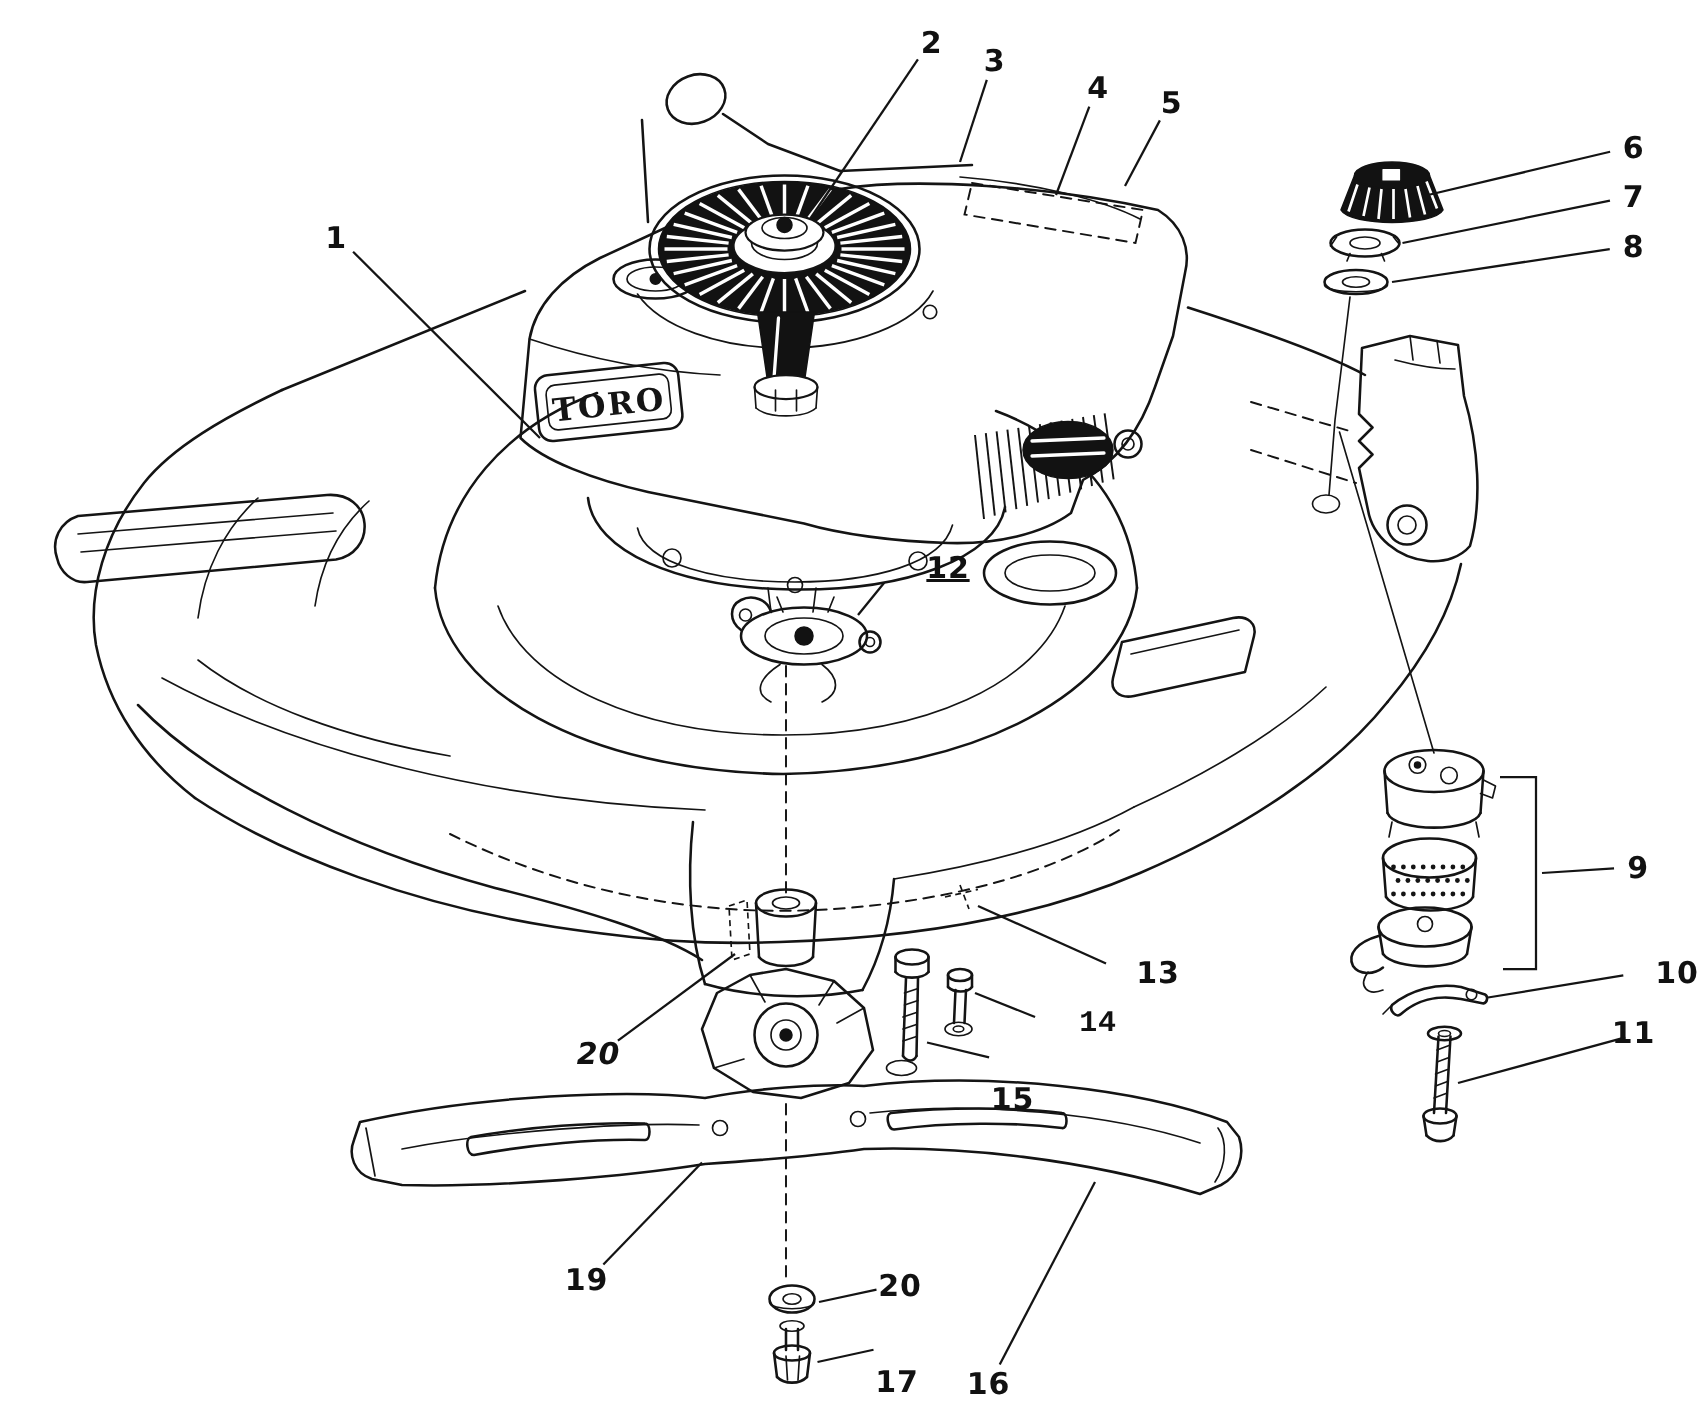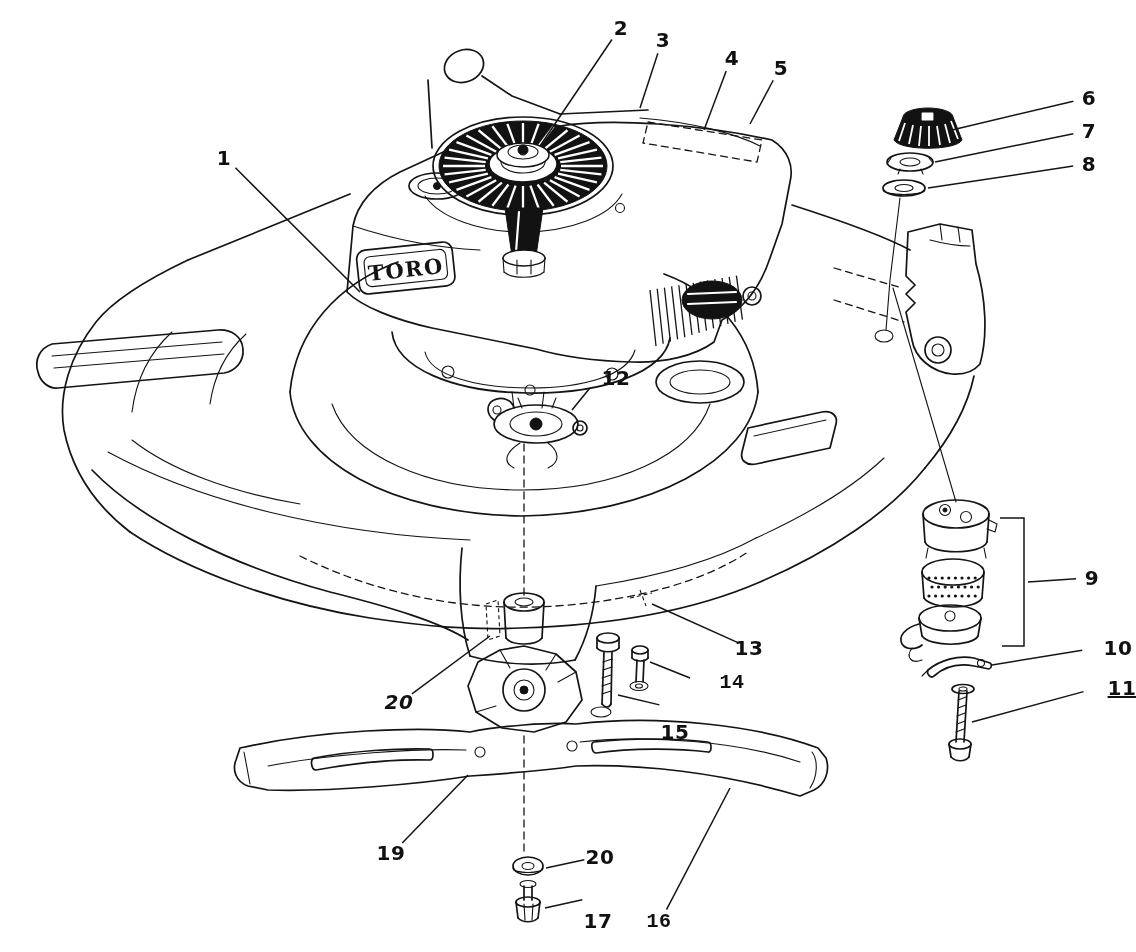--- a/index.html
+++ b/index.html
@@ -394,25 +394,25 @@
       <div class="callout" style="left: 224px; top: 158px;">1</div>
       <div class="callout" style="left: 621px; top: 28px;">2</div>
       <div class="callout" style="left: 663px; top: 40px;">3</div>
       <div class="callout" style="left: 732px; top: 58px;">4</div>
       <div class="callout" style="left: 781px; top: 68px;">5</div>
       <div class="callout" style="left: 1089px; top: 98px;">6</div>
       <div class="callout" style="left: 1089px; top: 131px;">7</div>
       <div class="callout" style="left: 1089px; top: 164px;">8</div>
       <div class="callout" style="left: 1092px; top: 578px;">9</div>
       <div class="callout" style="left: 1098px; top: 648px; margin-left: 20px;">10</div>
-      <div class="callout" style="left: 1122px; top: 688px; text-decoration: underline;">11</div>
-      <div class="callout" style="left: 616px; top: 378px;">12</div>
-      <div class="callout" style="left: 749px; top: 648px;">13</div>
+      <div class="callout" style="left: 1089px; top: 688px;">11</div>
+      <div class="callout" style="left: 632px; top: 378px; text-decoration: underline;">12</div>
+      <div class="callout" style="left: 772px; top: 648px;">13</div>
       <div class="callout" style="left: 732px; top: 683px; font-family: Liberation Mono, monospace;">14</div>
       <div class="callout" style="left: 675px; top: 696px; margin-top: 36px;">15</div>
-      <div class="callout" style="left: 659px; top: 922px; font-family: Liberation Mono, monospace;">16</div>
+      <div class="callout" style="left: 659px; top: 922px;">16</div>
       <div class="callout" style="left: 598px; top: 897px; margin-top: 24px;">17</div>
       <div class="callout" style="left: 600px; top: 857px;">20</div>
       <div class="callout" style="left: 391px; top: 853px;">19</div>
       <div class="callout" style="left: 399px; top: 702px; font-style: italic;">20</div>
     </div>
 
 </div>
 
 </body></html>

